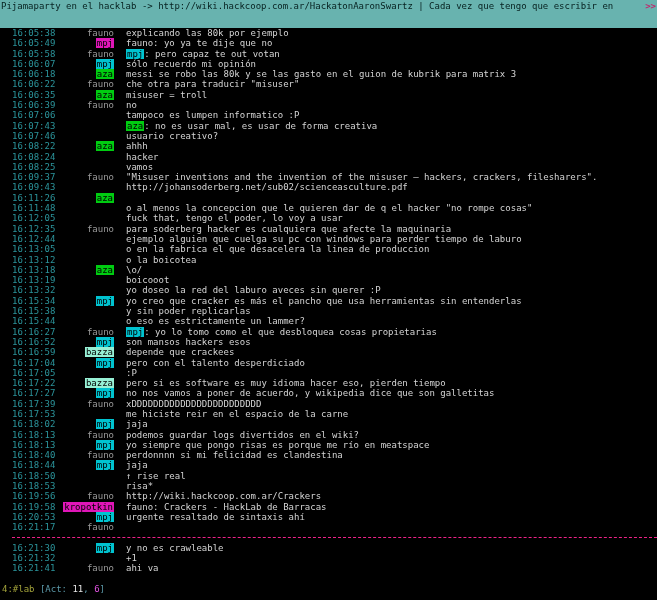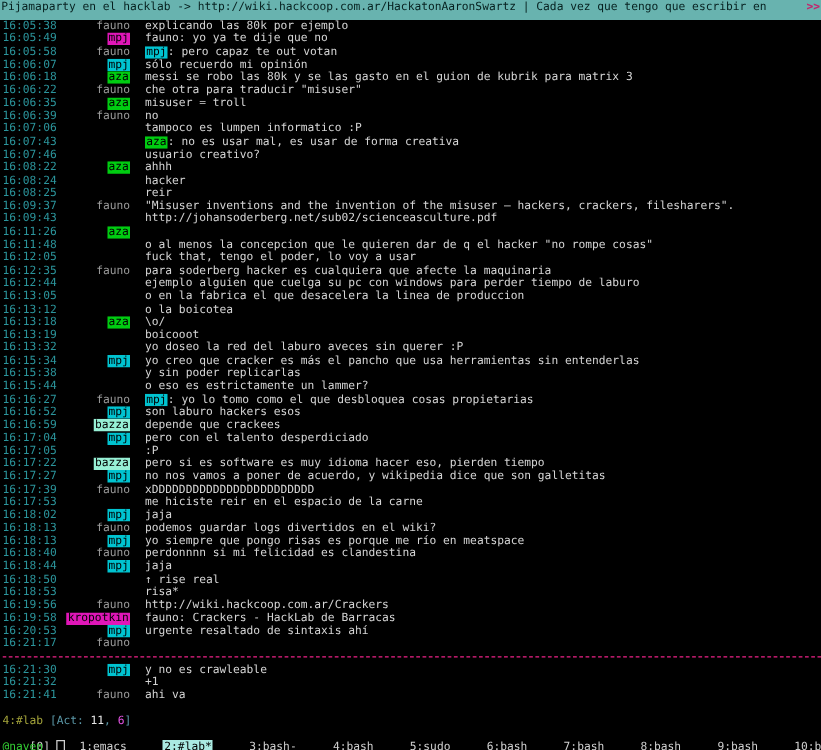--- a/index.html
+++ b/index.html
@@ -10,25 +10,25 @@
     --status-white:#e6e6e6; --status-magenta:#e052e0;
     --screen-host:#33cc33; --screen-entry:#cfcfcf; --screen-current-bg:#aaeae2;
     --input-text:#cfcfcf;
   }
   html,body{margin:0;padding:0;background:#000;}
   .screen{
     width:657px;height:600px;background:var(--bg);
     font-family:"DejaVu Sans Mono",monospace;font-size:9px;
     overflow:hidden;position:relative;
   }
-  .topbar{height:16px;line-height:12px;background:var(--topbar-bg);color:var(--topbar-text);
+  .topbar{height:28px;line-height:12px;background:var(--topbar-bg);color:var(--topbar-text);
     display:flex;white-space:pre;padding:0 1px;overflow:hidden;}
   .topbar .t{flex:1;overflow:hidden;}
   .trunc{color:var(--trunc);font-weight:bold;}
-  .chat{height:556px;padding-left:2px;overflow:hidden;}
+  .chat{height:556px;padding-left:12px;overflow:hidden;}
   .row{display:flex;height:10.3px;line-height:10.4px;white-space:pre;overflow:hidden;}
   .ts{color:var(--timestamp);width:46px;flex:none;}
   .nickcol{width:56px;flex:none;text-align:right;color:var(--nick-plain);}
   .msg{margin-left:12px;color:var(--msg);flex:none;text-align:center;}
   .tag{color:#000;padding:0 1px;}
   .bg-cyan{background:var(--cyan);} .bg-green{background:var(--green);}
   .bg-mint{background:var(--mint);} .bg-magenta{background:var(--magenta);}
   .sep-row{align-items:center;}
   .sep{width:100%;border-top:1px dashed var(--separator);}
   .statusline{height:10px;line-height:10px;padding-left:2px;white-space:pre;overflow:hidden;}
@@ -61,38 +61,38 @@
       <div class="row"><span class="ts">16:06:07</span><span class="nickcol"><span class="tag bg-cyan">mpj</span></span><span class="msg"><span>sólo recuerdo mi opinión</span></span></div>
       <div class="row"><span class="ts">16:06:18</span><span class="nickcol"><span class="tag bg-green">aza</span></span><span class="msg"><span>messi se robo las 80k y se las gasto en el guion de kubrik para matrix 3</span></span></div>
       <div class="row"><span class="ts">16:06:22</span><span class="nickcol"><span>fauno</span></span><span class="msg"><span>che otra para traducir "misuser"</span></span></div>
       <div class="row"><span class="ts">16:06:35</span><span class="nickcol"><span class="tag bg-green">aza</span></span><span class="msg"><span>misuser = troll</span></span></div>
       <div class="row"><span class="ts">16:06:39</span><span class="nickcol"><span>fauno</span></span><span class="msg"><span>no</span></span></div>
       <div class="row"><span class="ts">16:07:06</span><span class="nickcol"></span><span class="msg"><span>tampoco es lumpen informatico :P</span></span></div>
       <div class="row"><span class="ts">16:07:43</span><span class="nickcol"></span><span class="msg"><span class="tag bg-green">aza</span><span>: no es usar mal, es usar de forma creativa</span></span></div>
       <div class="row"><span class="ts">16:07:46</span><span class="nickcol"></span><span class="msg"><span>usuario creativo?</span></span></div>
       <div class="row"><span class="ts">16:08:22</span><span class="nickcol"><span class="tag bg-green">aza</span></span><span class="msg"><span>ahhh</span></span></div>
       <div class="row"><span class="ts">16:08:24</span><span class="nickcol"></span><span class="msg"><span>hacker</span></span></div>
-      <div class="row"><span class="ts">16:08:25</span><span class="nickcol"></span><span class="msg"><span>reir</span></span></div>
+      <div class="row"><span class="ts">16:08:25</span><span class="nickcol"></span><span class="msg"><span>vamos</span></span></div>
       <div class="row"><span class="ts">16:09:37</span><span class="nickcol"><span>fauno</span></span><span class="msg"><span>"Misuser inventions and the invention of the misuser – hackers, crackers, filesharers".</span></span></div>
       <div class="row"><span class="ts">16:09:43</span><span class="nickcol"></span><span class="msg"><span class="url">http://johansoderberg.net/sub02/scienceasculture.pdf</span></span></div>
       <div class="row"><span class="ts">16:11:26</span><span class="nickcol"><span class="tag bg-green">aza</span></span></div>
       <div class="row"><span class="ts">16:11:48</span><span class="nickcol"></span><span class="msg"><span>o al menos la concepcion que le quieren dar de q el hacker "no rompe cosas"</span></span></div>
       <div class="row"><span class="ts">16:12:05</span><span class="nickcol"></span><span class="msg"><span>fuck that, tengo el poder, lo voy a usar</span></span></div>
       <div class="row"><span class="ts">16:12:35</span><span class="nickcol"><span>fauno</span></span><span class="msg"><span>para soderberg hacker es cualquiera que afecte la maquinaria</span></span></div>
       <div class="row"><span class="ts">16:12:44</span><span class="nickcol"></span><span class="msg"><span>ejemplo alguien que cuelga su pc con windows para perder tiempo de laburo</span></span></div>
       <div class="row"><span class="ts">16:13:05</span><span class="nickcol"></span><span class="msg"><span>o en la fabrica el que desacelera la linea de produccion</span></span></div>
       <div class="row"><span class="ts">16:13:12</span><span class="nickcol"></span><span class="msg"><span>o la boicotea</span></span></div>
       <div class="row"><span class="ts">16:13:18</span><span class="nickcol"><span class="tag bg-green">aza</span></span><span class="msg"><span>\o/</span></span></div>
       <div class="row"><span class="ts">16:13:19</span><span class="nickcol"></span><span class="msg"><span>boicooot</span></span></div>
       <div class="row"><span class="ts">16:13:32</span><span class="nickcol"></span><span class="msg"><span>yo doseo la red del laburo aveces sin querer :P</span></span></div>
       <div class="row"><span class="ts">16:15:34</span><span class="nickcol"><span class="tag bg-cyan">mpj</span></span><span class="msg"><span>yo creo que cracker es más el pancho que usa herramientas sin entenderlas</span></span></div>
       <div class="row"><span class="ts">16:15:38</span><span class="nickcol"></span><span class="msg"><span>y sin poder replicarlas</span></span></div>
       <div class="row"><span class="ts">16:15:44</span><span class="nickcol"></span><span class="msg"><span>o eso es estrictamente un lammer?</span></span></div>
       <div class="row"><span class="ts">16:16:27</span><span class="nickcol"><span>fauno</span></span><span class="msg"><span class="tag bg-cyan">mpj</span><span>: yo lo tomo como el que desbloquea cosas propietarias</span></span></div>
-      <div class="row"><span class="ts">16:16:52</span><span class="nickcol"><span class="tag bg-cyan">mpj</span></span><span class="msg"><span>son laburo hackers esos</span></span></div>
+      <div class="row"><span class="ts">16:16:52</span><span class="nickcol"><span class="tag bg-cyan">mpj</span></span><span class="msg"><span>son mansos hackers esos</span></span></div>
       <div class="row"><span class="ts">16:16:59</span><span class="nickcol"><span class="tag bg-mint">bazza</span></span><span class="msg"><span>depende que crackees</span></span></div>
       <div class="row"><span class="ts">16:17:04</span><span class="nickcol"><span class="tag bg-cyan">mpj</span></span><span class="msg"><span>pero con el talento desperdiciado</span></span></div>
       <div class="row"><span class="ts">16:17:05</span><span class="nickcol"></span><span class="msg"><span>:P</span></span></div>
       <div class="row"><span class="ts">16:17:22</span><span class="nickcol"><span class="tag bg-mint">bazza</span></span><span class="msg"><span>pero si es software es muy idioma hacer eso, pierden tiempo</span></span></div>
       <div class="row"><span class="ts">16:17:27</span><span class="nickcol"><span class="tag bg-cyan">mpj</span></span><span class="msg"><span>no nos vamos a poner de acuerdo, y wikipedia dice que son galletitas</span></span></div>
       <div class="row"><span class="ts">16:17:39</span><span class="nickcol"><span>fauno</span></span><span class="msg"><span>xDDDDDDDDDDDDDDDDDDDDDDDD</span></span></div>
       <div class="row"><span class="ts">16:17:53</span><span class="nickcol"></span><span class="msg"><span>me hiciste reir en el espacio de la carne</span></span></div>
       <div class="row"><span class="ts">16:18:02</span><span class="nickcol"><span class="tag bg-cyan">mpj</span></span><span class="msg"><span>jaja</span></span></div>
       <div class="row"><span class="ts">16:18:13</span><span class="nickcol"><span>fauno</span></span><span class="msg"><span>podemos guardar logs divertidos en el wiki?</span></span></div>
       <div class="row"><span class="ts">16:18:13</span><span class="nickcol"><span class="tag bg-cyan">mpj</span></span><span class="msg"><span>yo siempre que pongo risas es porque me río en meatspace</span></span></div>

